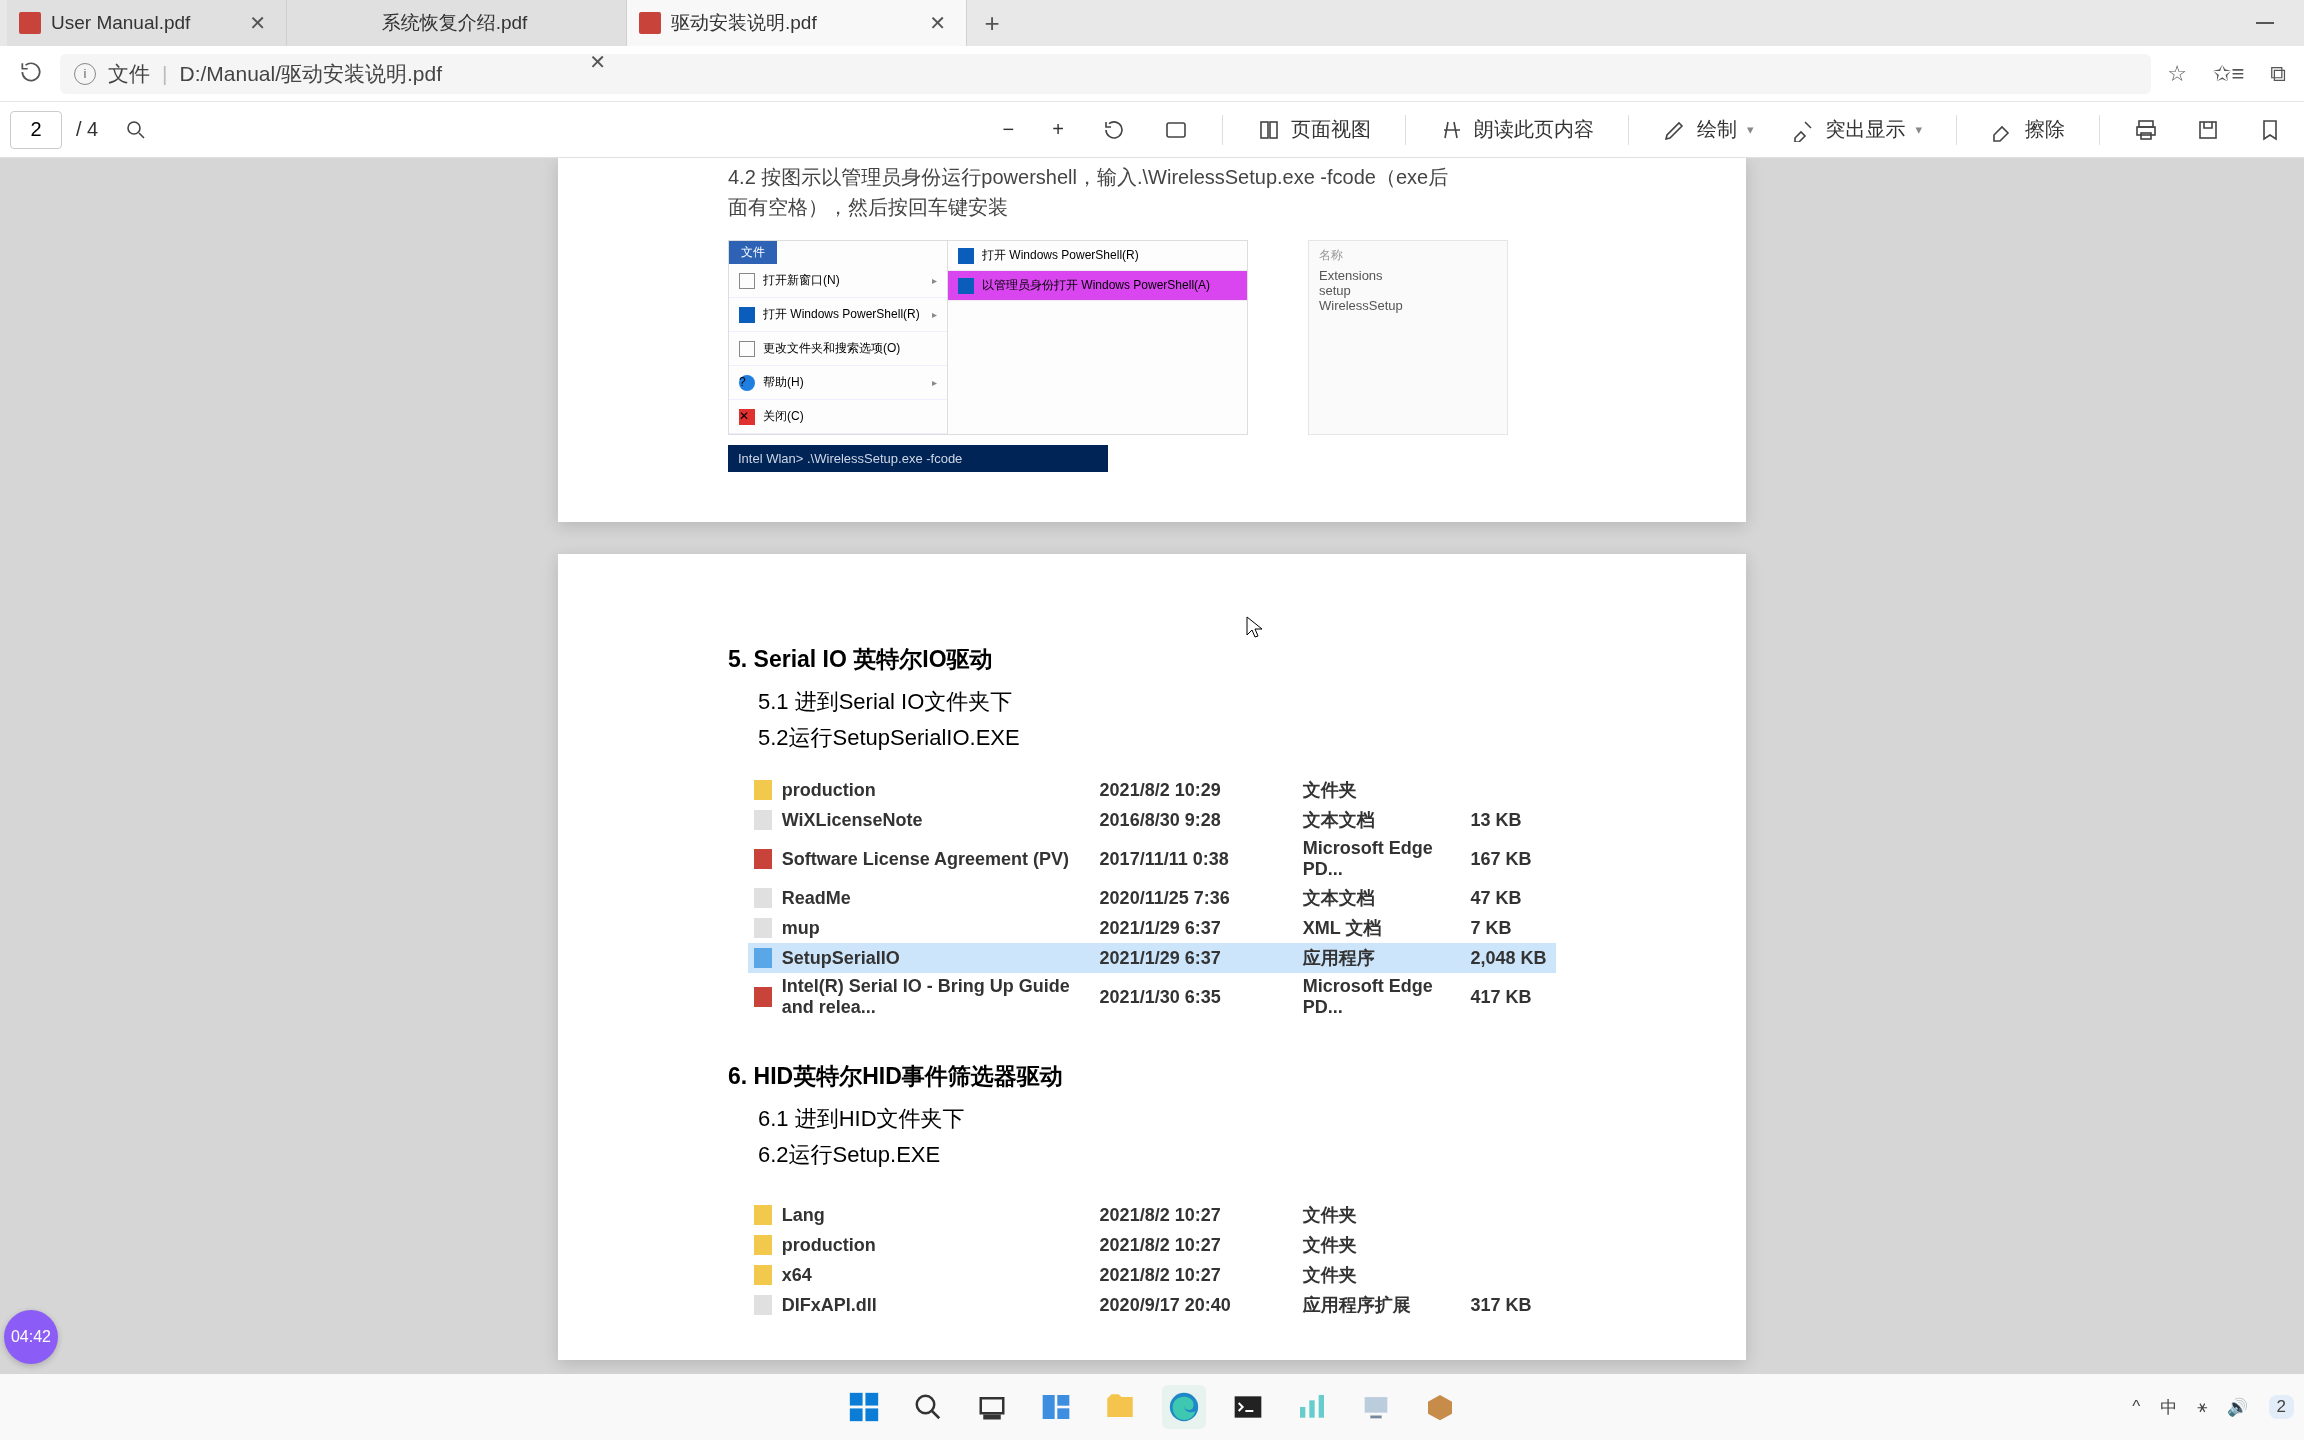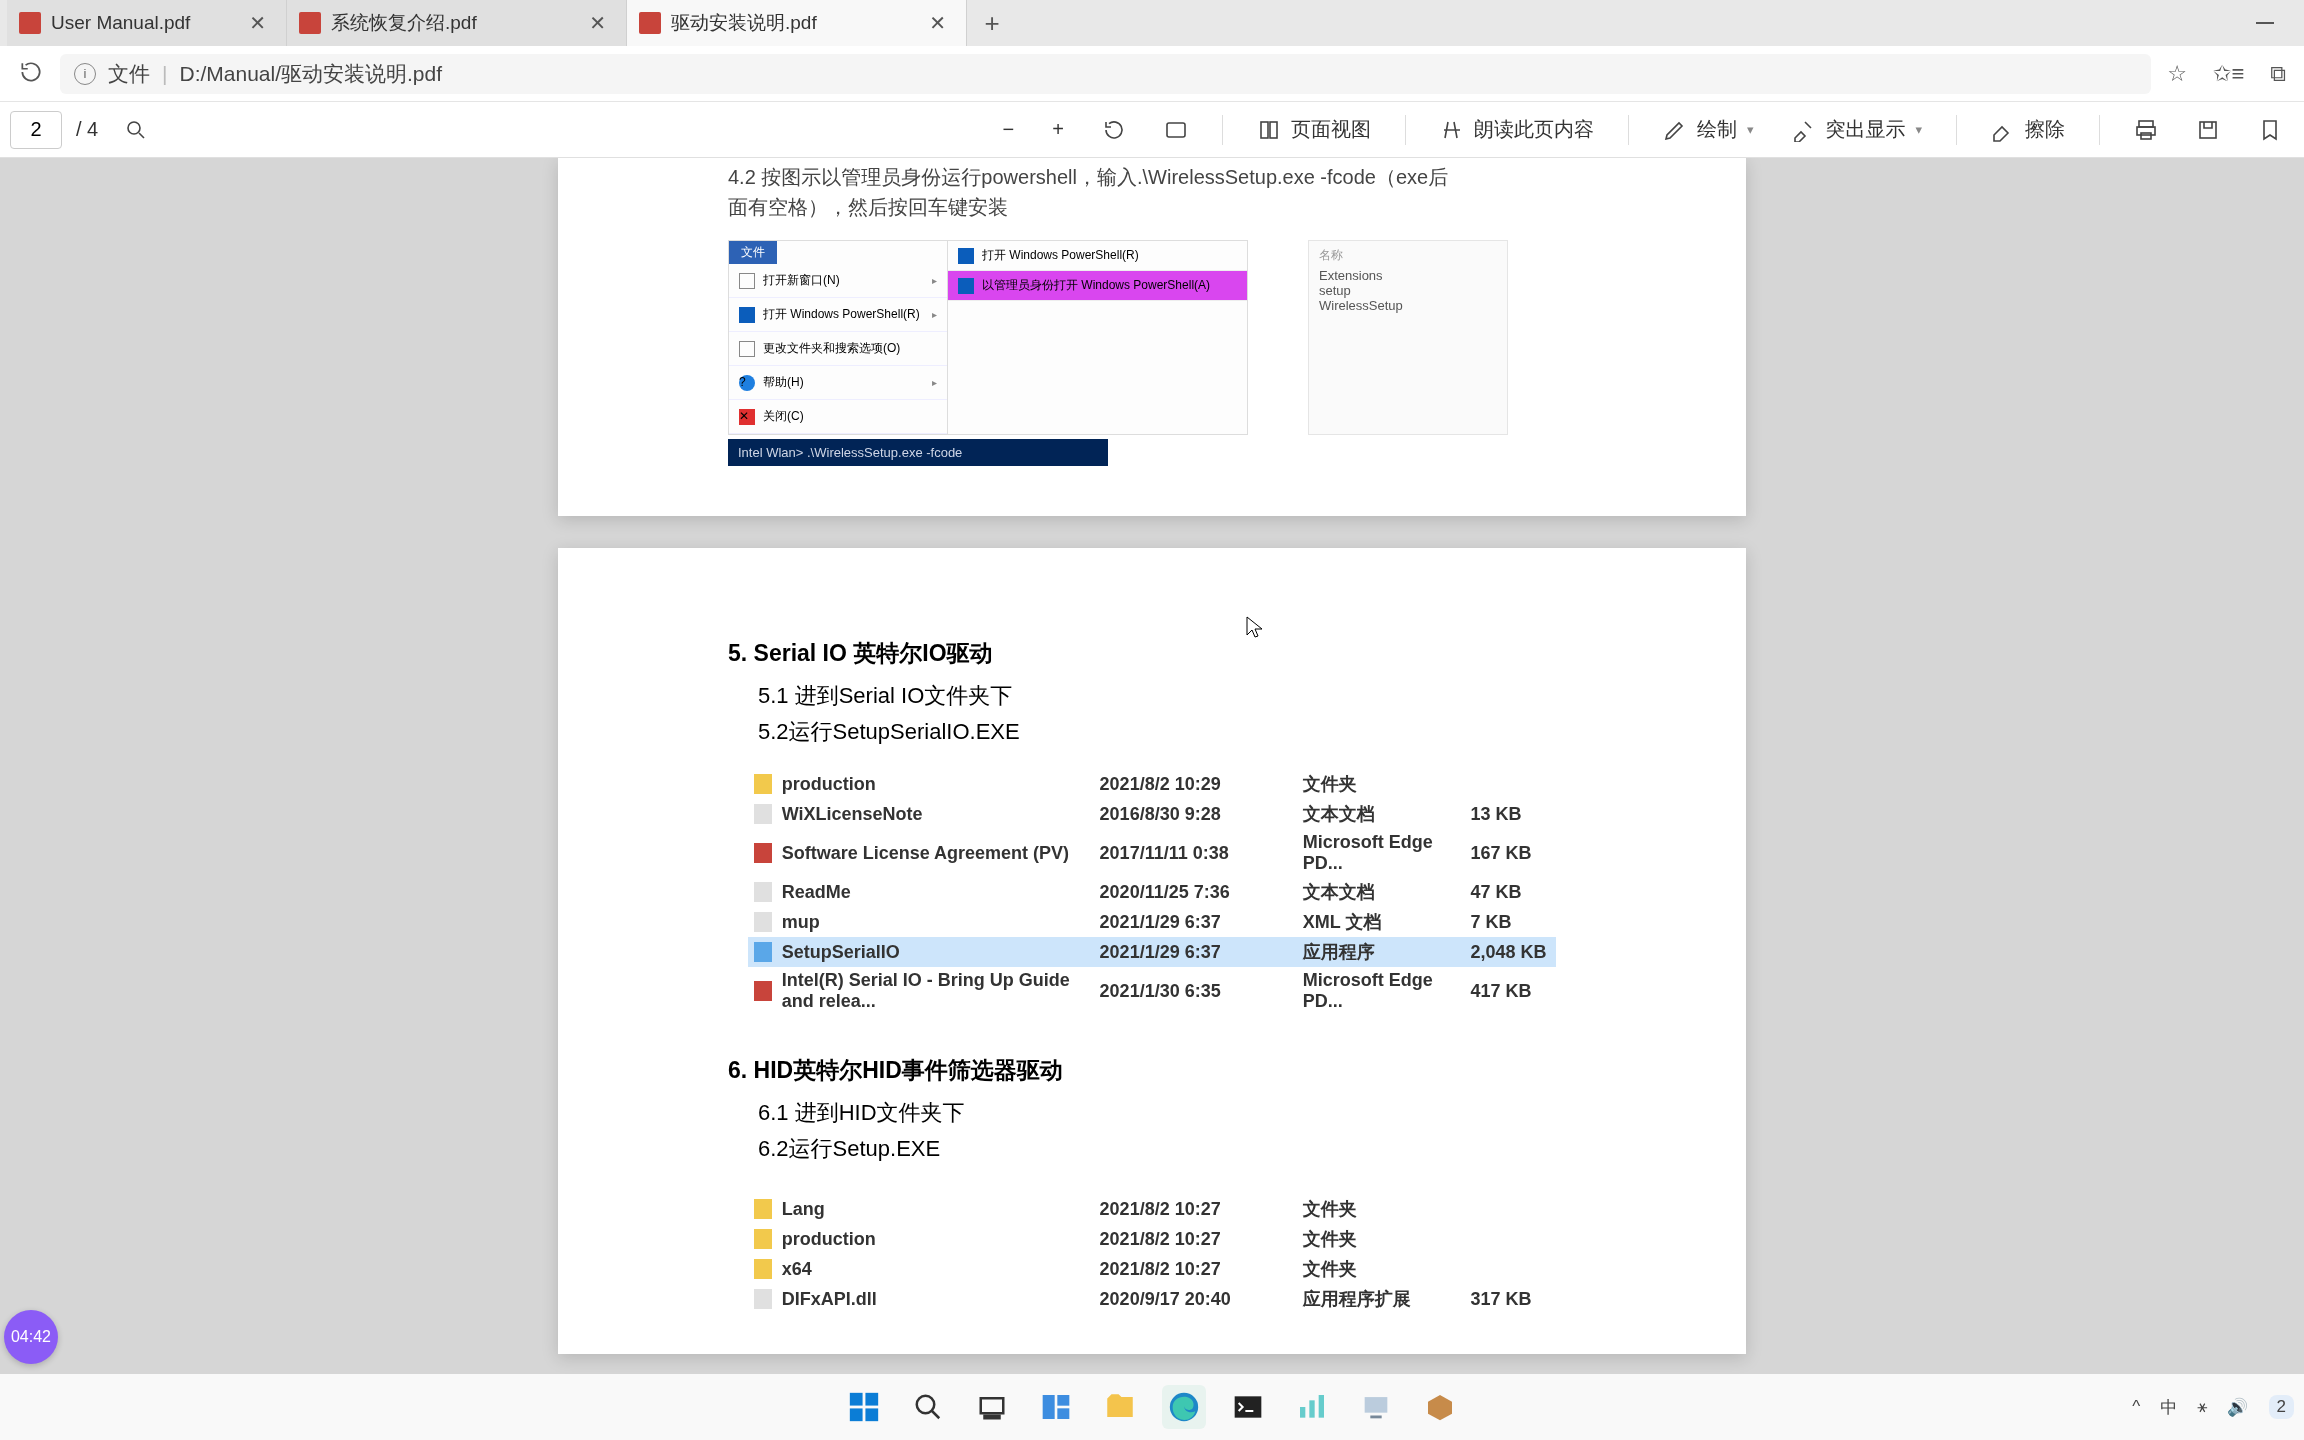--- a/index.html
+++ b/index.html
@@ -46,21 +46,21 @@
 .ctx-item .ico{width:16px;height:16px;display:inline-block;}
 .ctx-item .ico.ps{background:#0b5dbb;}
 .ctx-item .ico.q{background:#1e7fe0;border-radius:50%;}
 .ctx-item .ico.red{background:#e03030;}
 .ctx-item .arr{margin-left:auto;font-size:10px;color:#888;}
 .ctx-right{width:300px;background:#fdfdfd;border:1px solid #ddd;border-left:none;}
 .ctx-rhead{font-size:12px;padding:6px 10px;border-bottom:1px solid #eee;display:flex;align-items:center;gap:8px;}
 .ctx-rhead.sel{background:#d946ef;}
 .ext-panel{margin-left:60px;border:1px solid #e5e5e5;background:#fafafa;width:200px;padding:6px 10px; font-size:13px; color:#555;}
 .ext-panel .hd{color:#999;font-size:12px;margin-bottom:4px;}
-.ps-console{margin-top:4px;background:#012456;color:#cfd6e6;font-family:Consolas,monospace;font-size:13px;padding:6px 10px;width:380px;}
+.ps-console{margin-top:10px;background:#012456;color:#cfd6e6;font-family:Consolas,monospace;font-size:13px;padding:6px 10px;width:380px;}
 
 .sect-title{font-size:23px;font-weight:bold;margin:10px 170px 12px 170px;}
 .sub-line{font-size:22px;margin:6px 170px 2px 200px;}
 .file-table{margin:22px 190px 0 190px;}
 .file-row{display:flex;align-items:center;font-size:18px;color:#333;padding:3px 6px;font-weight:bold;}
 .file-row.sel{background:#cde5fb;}
 .fr-icon{width:20px;height:20px;margin-right:10px;display:inline-block;}
 .fr-icon.folder{background:#f2c94c;}
 .fr-icon.txt{background:#e0e0e0;}
 .fr-icon.pdf{background:#c8443b;}
@@ -84,21 +84,21 @@
 </style>
 </head>
 <body>
 
 <div class="tab-bar">
   <div class="tab" style="min-width:280px;">
     <span class="tab-icon"></span>
     <span>User Manual.pdf</span>
     <span class="tab-close">✕</span>
   </div>
-  <div class="tab" style="min-width:340px;">
+  <div class="tab" style="min-width:340px;flex-direction:column;">
     <span class="tab-icon"></span>
     <span>系统恢复介绍.pdf</span>
     <span class="tab-close">✕</span>
   </div>
   <div class="tab active" style="min-width:340px;">
     <span class="tab-icon"></span>
     <span>驱动安装说明.pdf</span>
     <span class="tab-close">✕</span>
   </div>
   <div class="new-tab">+</div>

